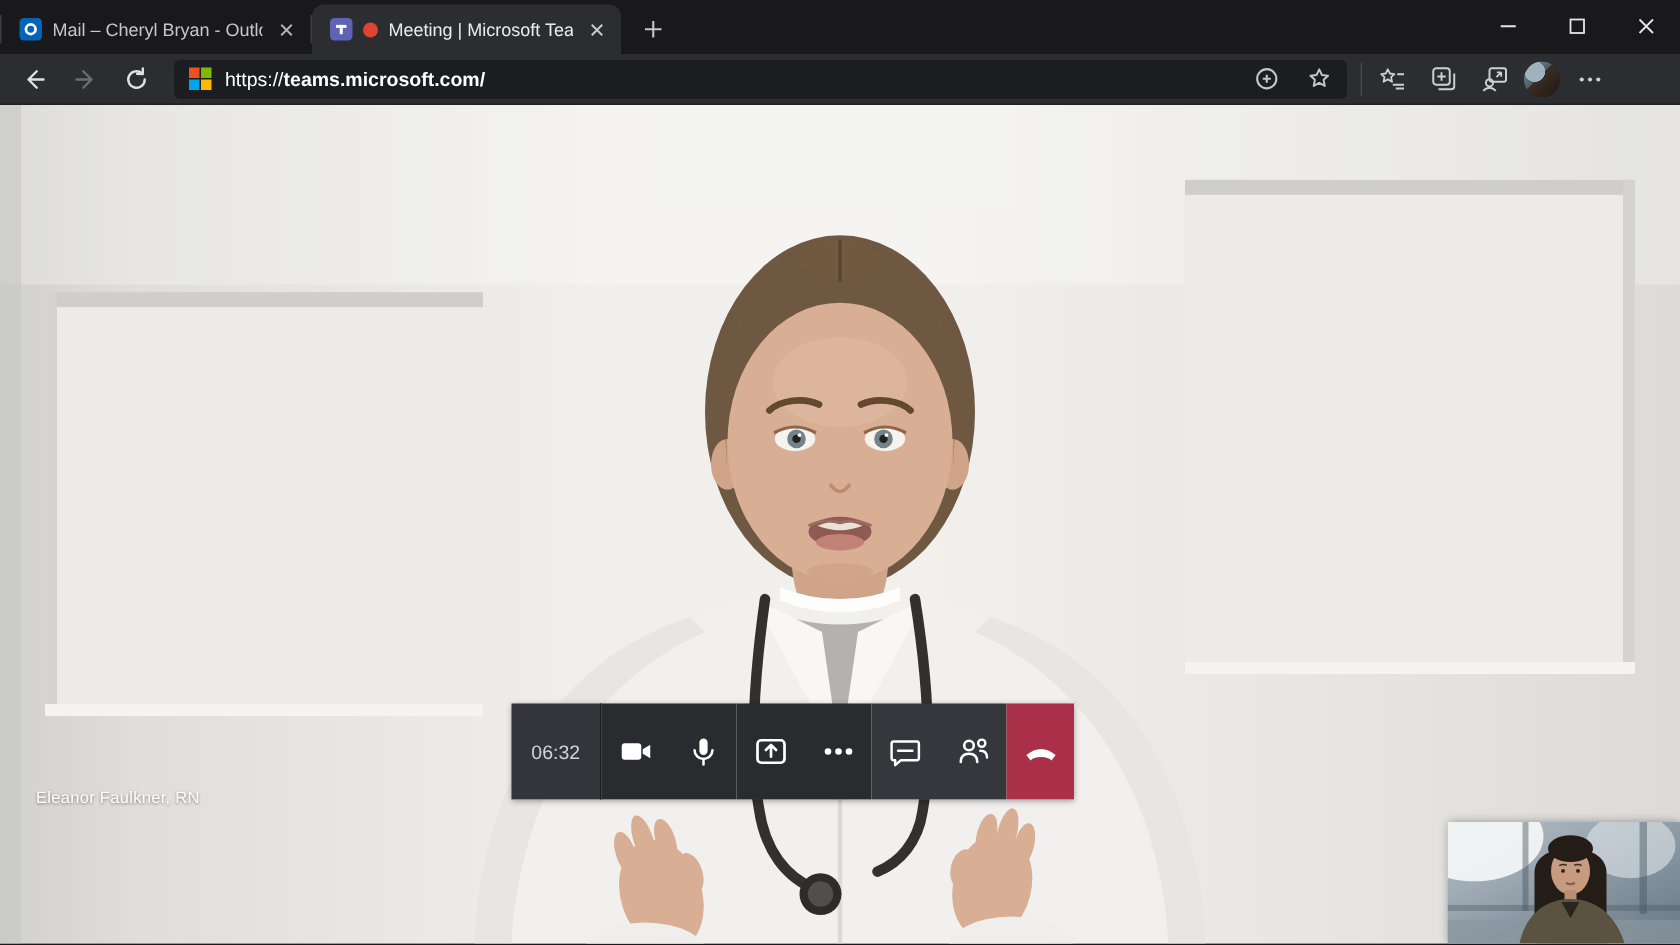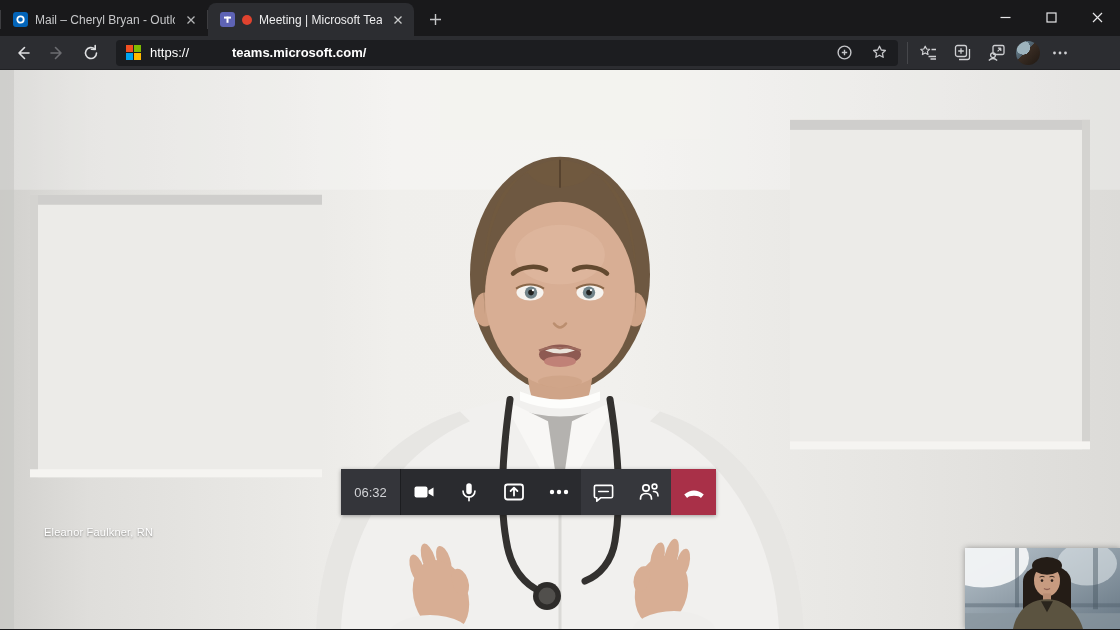--- a/index.html
+++ b/index.html
@@ -25,36 +25,36 @@
   .win-controls { margin-left:auto; display:flex; align-self:flex-start; }
   .win-btn { width:46px; height:34px; display:flex; align-items:center; justify-content:center; }
   
   .navbar { height:34px; background:#2c2d31; display:flex; align-items:center; padding:0 10px 0 6px; border-bottom:1px solid #202124; }
   .nav-btn { width:34px; height:30px; display:flex; align-items:center; justify-content:center; flex:none; }
   .urlbar { flex:1; max-width:782px; height:26px; background:#1c1d20; border-radius:4px; margin:0 6px 0 8px; display:flex; align-items:center; padding:0 6px 0 10px; gap:9px; }
   .mslogo { display:grid; grid-template-columns:7px 7px; grid-template-rows:7px 7px; gap:1px; flex:none; }
   .mslogo span { display:block; }
   .url-text { font-size:13px; white-space:nowrap; }
   .url-proto { color:#ffffff; }
-  .url-host { color:#ffffff; font-weight:bold;margin-left:43px; }
+  .url-host { color:#ffffff; font-weight:bold; }
   .url-spacer { flex:1; }
   .addr-btn { width:26px; height:24px; display:flex; align-items:center; justify-content:center; flex:none; }
   .nav-sep { width:1px; height:22px; background:#46474b; margin:0 3px; flex:none; }
   .avatar-btn { width:30px; height:30px; display:flex; align-items:center; justify-content:center; flex:none; }
   .avatar { width:24px; height:24px; border-radius:50%;
     background:
       radial-gradient(circle at 30% 28%, #9db3bd 0 28%, transparent 29%),
       linear-gradient(135deg, #7596a5 0%, #4e5e6a 42%, #3a2d24 43%, #1f1812 100%);
   }
   
   .content { position:relative; width:1120px; height:559px; background:#e7e6e3; }
   .scene { position:absolute; inset:0; }
-  .name-label { position:absolute; left:44px; top:456px; color:#ffffff; font-size:11px; letter-spacing:.2px; text-shadow:0 1px 2px rgba(0,0,0,.45); }
-  
-  .meetbar { position:absolute; left:341px; top:399px; height:46px; display:flex; box-shadow:0 1px 4px rgba(0,0,0,.35); }
+  .name-label { position:absolute; left:24px; top:456px; color:#ffffff; font-size:11px; letter-spacing:.2px; text-shadow:0 1px 2px rgba(0,0,0,.45); }
+  
+  .meetbar { position:absolute; left:341px; top:399px; height:64px; display:flex; box-shadow:0 1px 4px rgba(0,0,0,.35); }
   .seg-timer { width:60px; background:#34353a; border-right:1px solid #1c1d20; color:#d2d3d6; font-size:13px; display:flex; align-items:center; justify-content:center; }
   .mbtn { width:45px; display:flex; align-items:center; justify-content:center; background:#2a2b2f; }
   .mbtn.social { background:#36373c; }
   .mbtn.hang { background:#a93048; }
   
   .pip { position:absolute; left:965px; top:478px; width:155px; height:81px; overflow:hidden; box-shadow:0 0 6px rgba(0,0,0,.35); }
 </style>
 </head>
 <body>
 

